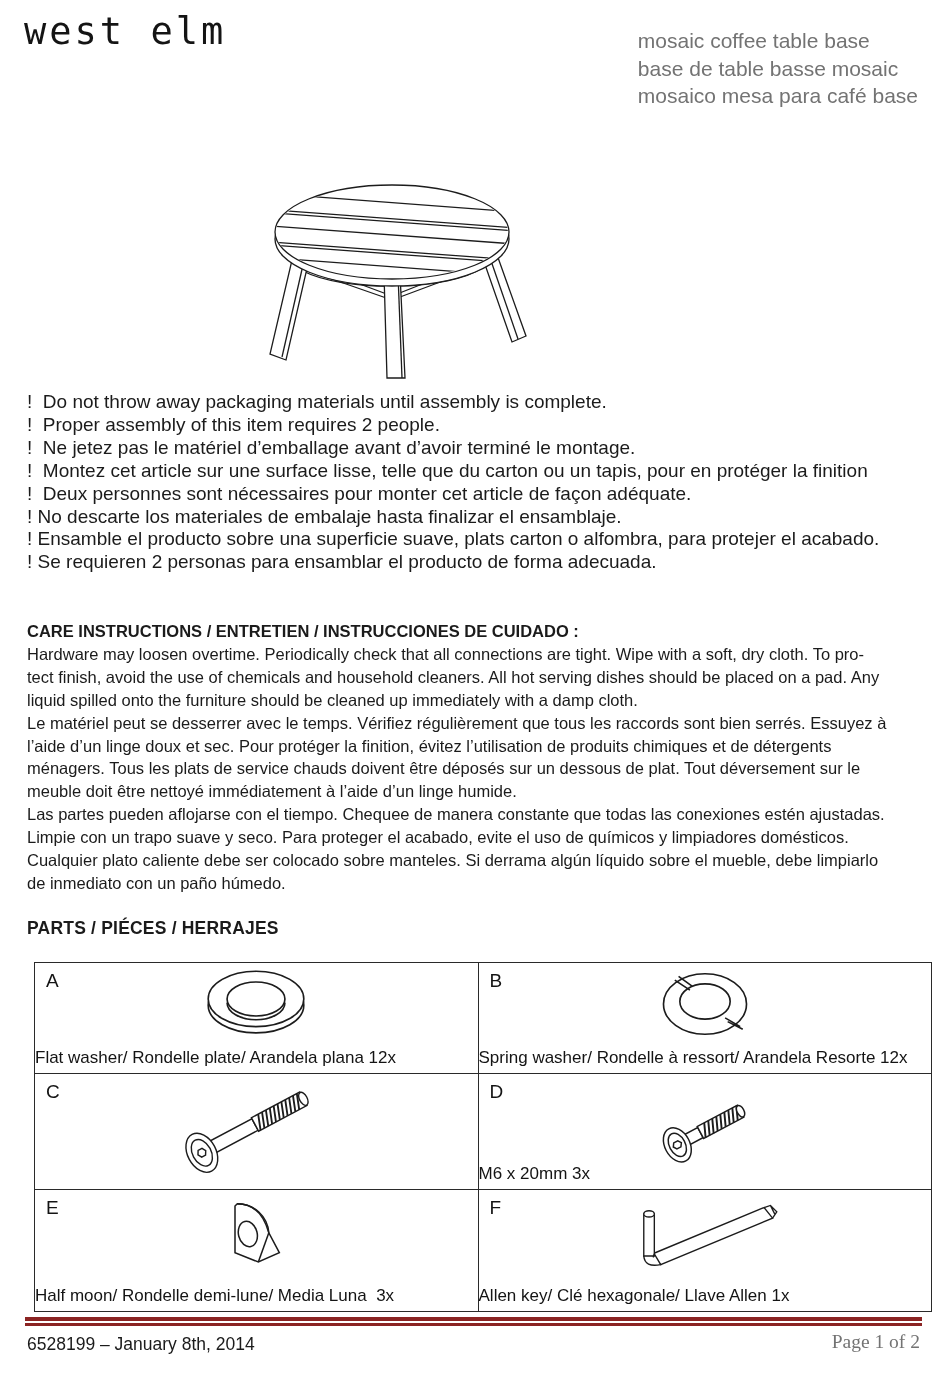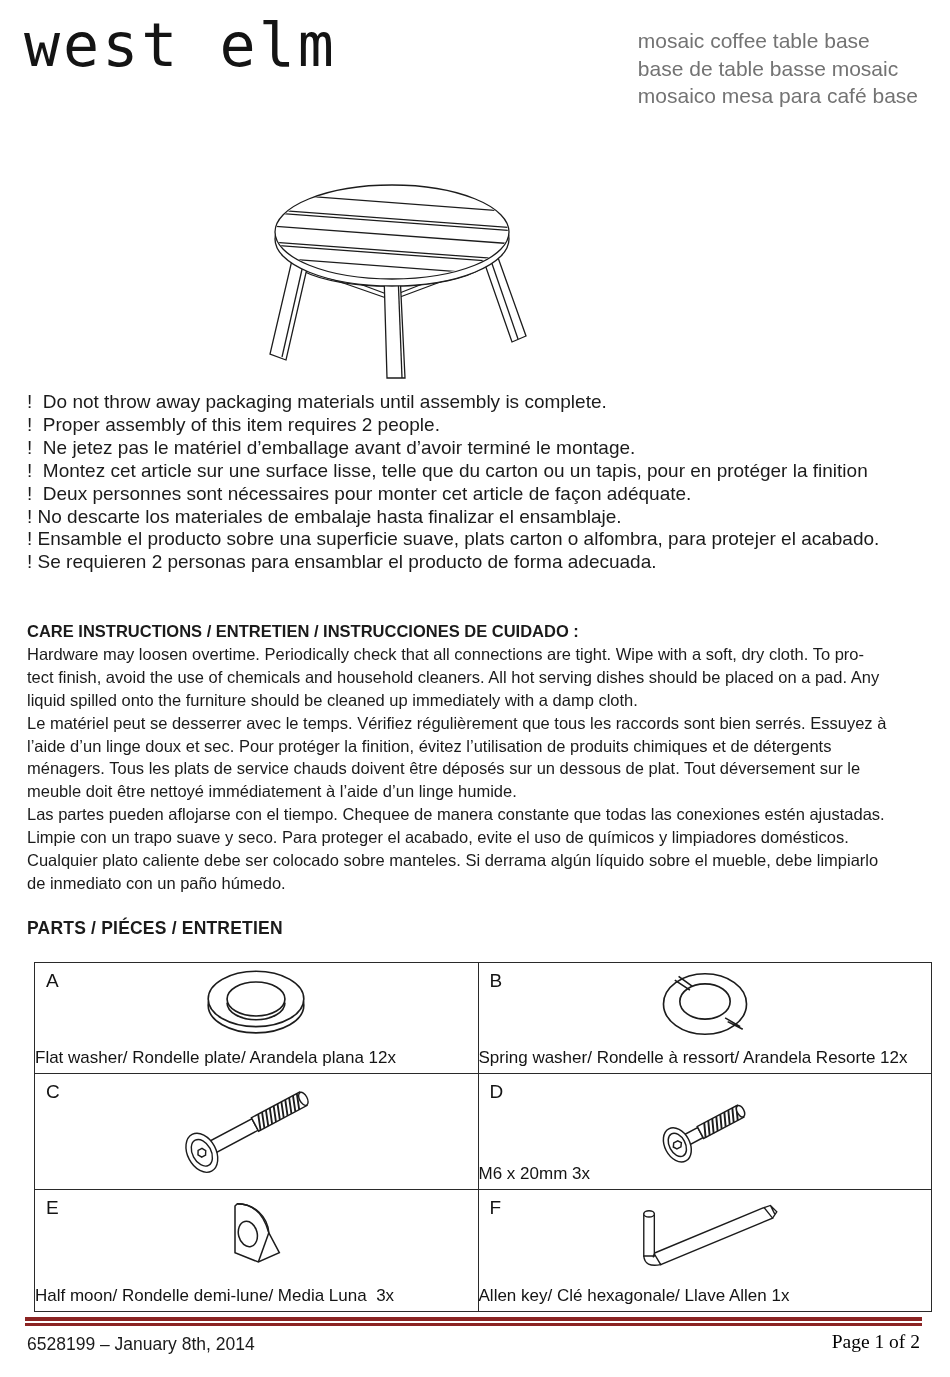--- a/index.html
+++ b/index.html
@@ -4,21 +4,21 @@
 <style>
   html, body { margin:0; padding:0; background:#ffffff; }
   .page {
     position:relative; width:950px; height:1377px; background:#ffffff;
     font-family:"Liberation Sans", sans-serif; color:#1b1b1b; overflow:hidden;
   }
   
   .logo {
     position:absolute; left:24px; top:10px;
     font-family:"DejaVu Sans Mono", monospace;
-    font-size:60px; letter-spacing:3px; color:#141414;
+    font-size:37px; letter-spacing:3px; color:#141414;
   }
   .titles {
     position:absolute; right:32px; top:27px; text-align:left;
     font-size:21px; line-height:27.5px; color:#737373;
   }
   
   .illustration { position:absolute; left:242px; top:170px; width:316px; height:212px; }
   .illustration svg { display:block; }
   
   .warnings {
@@ -57,21 +57,21 @@
   .footer-rule {
     position:absolute; left:25px; top:1317px; width:897px; height:9px;
     border-top:4px solid #8B2423; border-bottom:3px solid #8B2423;
     box-sizing:border-box;
   }
   .footer-left {
     position:absolute; left:27px; top:1334px; font-size:17.5px; color:#1b1b1b;
   }
   .footer-right {
     position:absolute; right:30px; top:1331px;
-    font-family:"Liberation Serif", serif; font-size:19.5px; color:#000000;
+    font-family:"Liberation Serif", serif; font-size:19.5px; color:#737373;
   }
   svg .ln { stroke:#1c1c1c; stroke-width:1.3; fill:none; }
   svg .shp { stroke:#1c1c1c; stroke-width:1.3; fill:#ffffff; }
   svg .hatch { stroke:#1c1c1c; stroke-width:1.7; fill:none; }
 </style>
 </head>
 <body>
 
 <div class="page">
 
@@ -134,21 +134,21 @@
     <div class="care-par">Le matériel peut se desserrer avec le temps. Vérifiez régulièrement que tous les raccords sont bien serrés. Essuyez à
 l’aide d’un linge doux et sec. Pour protéger la finition, évitez l’utilisation de produits chimiques et de détergents
 ménagers. Tous les plats de service chauds doivent être déposés sur un dessous de plat. Tout déversement sur le
 meuble doit être nettoyé immédiatement à l’aide d’un linge humide.</div>
     <div class="care-par">Las partes pueden aflojarse con el tiempo. Chequee de manera constante que todas las conexiones estén ajustadas.
 Limpie con un trapo suave y seco. Para proteger el acabado, evite el uso de químicos y limpiadores domésticos.
 Cualquier plato caliente debe ser colocado sobre manteles. Si derrama algún líquido sobre el mueble, debe limpiarlo
 de inmediato con un paño húmedo.</div>
   </div>
 
-  <div class="parts-heading">PARTS / PIÉCES / ENTRETIEN</div>
+  <div class="parts-heading">PARTS / PIÉCES / HERRAJES</div>
 
   <div class="parts-table">
 
     <div class="part-cell">
       <span class="part-letter">A</span>
       <div class="part-icon">
         <svg width="150" height="78" viewBox="0 0 100 62">
           <ellipse class="shp" cx="50" cy="32" rx="38" ry="22"></ellipse>
           <ellipse class="shp" cx="50" cy="27" rx="38" ry="22"></ellipse>
           <path class="ln" d="M 27,30 A 23,13.5 0 0 0 73,30"></path>

